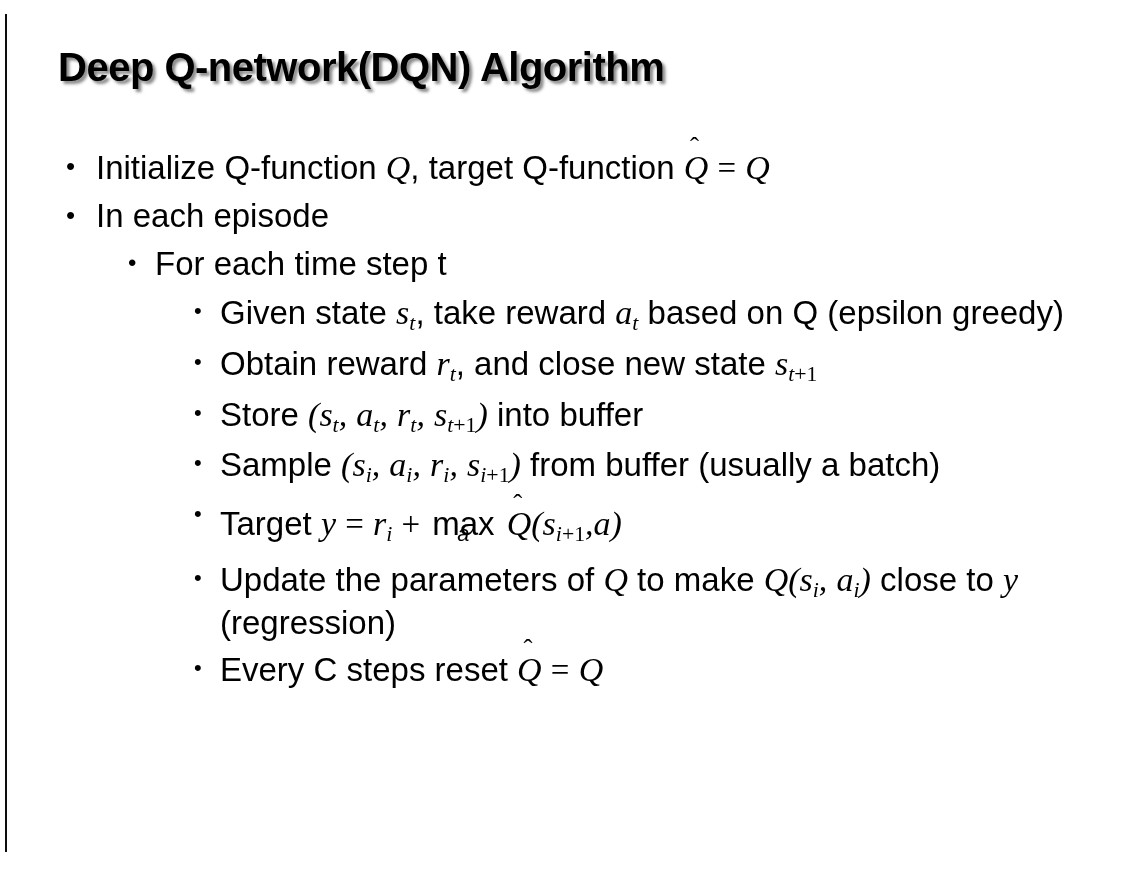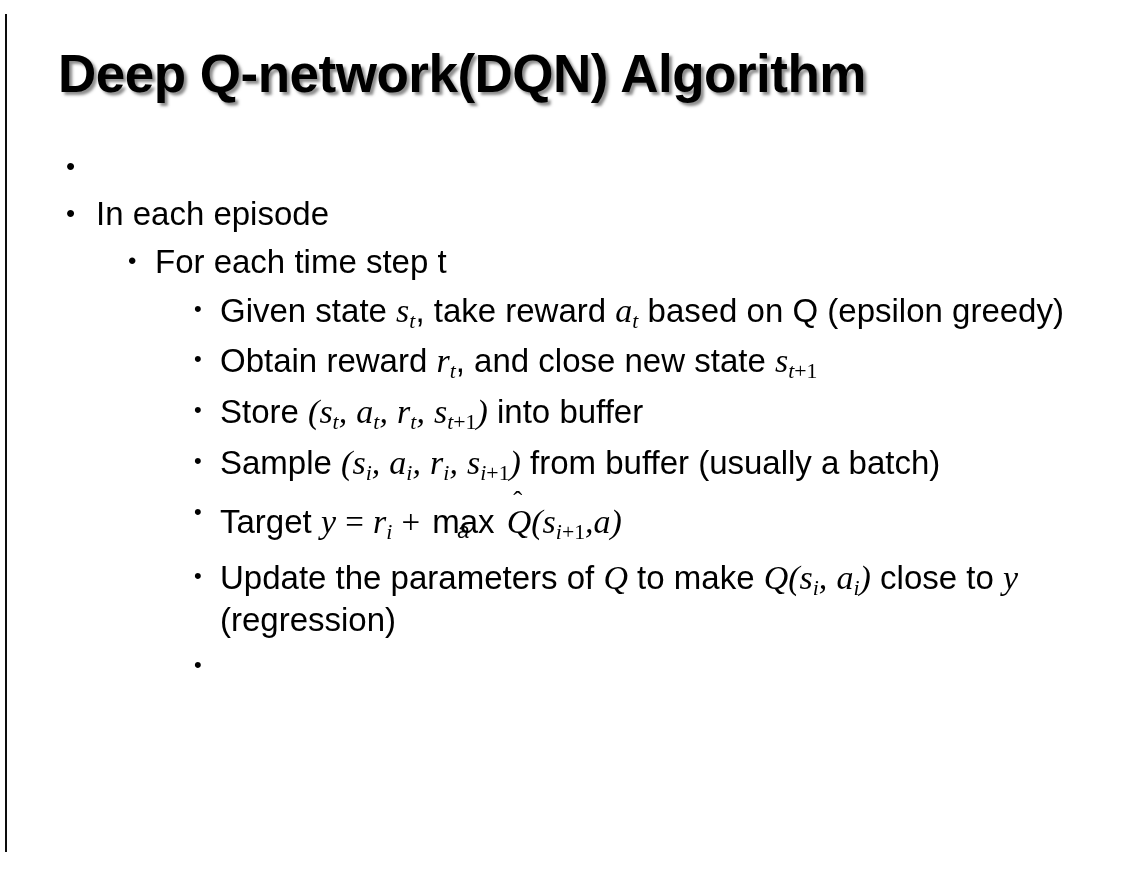--- a/index.html
+++ b/index.html
@@ -31,21 +31,21 @@
     left: 0; top: 0;
     width: 1124px;
     height: 872px;
   }
 
   
   .title {
     position: absolute;
     left: 58px;
     top: 46px;
-    font-size: 53px;
+    font-size: 40px;
     font-weight: bold;
     letter-spacing: -0.5px;
     line-height: 1.05;
     white-space: nowrap;
     text-shadow: 3px 3px 3px rgba(120,120,120,0.85);
   }
 
   
   .body-list {
     position: absolute;
@@ -150,20 +150,21 @@
 <div class="slide">
 
   <div class="edge-rule"></div>
 
   <div class="title">Deep Q-network(DQN) Algorithm</div>
 
   <div class="body-list">
 
     <div class="bullet-row lvl1">
       <span class="marker">•</span>
+      <span class="content"><span>Initialize Q-function </span><span class="m">Q</span><span>, target Q-function </span><span class="nowrap"><span class="hat"><span class="m">Q</span><span class="hat-mark">̂</span></span>&nbsp;<span class="mu">=</span>&nbsp;<span class="m">Q</span></span></span>
     </div>
 
     <div class="bullet-row lvl1">
       <span class="marker">•</span>
       <span class="content">In each episode</span>
     </div>
 
     <div class="bullet-row lvl2">
       <span class="marker">•</span>
       <span class="content">For each time step t</span>
@@ -194,16 +195,17 @@
       <span class="content"><span>Target </span><span class="nowrap"><span class="m">y</span>&nbsp;<span class="mu">=</span>&nbsp;<span class="m">r</span><span class="sub">i</span>&nbsp;<span class="mu">+</span>&nbsp;<span class="maxop"><span>max</span><span class="limit">a</span></span>&nbsp;<span class="hat"><span class="m">Q</span><span class="hat-mark">̂</span></span><span class="m">(</span><span class="m">s</span><span class="sub">i</span><span class="sub-up">+1</span><span class="m">,</span><span class="m">a</span><span class="m">)</span></span></span>
     </div>
 
     <div class="bullet-row lvl3">
       <span class="marker">•</span>
       <span class="content"><span>Update the parameters of </span><span class="m">Q</span><span> to make </span><span class="nowrap"><span class="m">Q</span><span class="m">(</span><span class="m">s</span><span class="sub">i</span><span class="m">,</span>&nbsp;<span class="m">a</span><span class="sub">i</span><span class="m">)</span></span><span> close to </span><span class="m">y</span><span> (regression)</span></span>
     </div>
 
     <div class="bullet-row lvl3">
       <span class="marker">•</span>
+      <span class="content"><span>Every C steps reset </span><span class="nowrap"><span class="hat"><span class="m">Q</span><span class="hat-mark">̂</span></span>&nbsp;<span class="mu">=</span>&nbsp;<span class="m">Q</span></span></span>
     </div>
 
   </div>
 </div>
 
 </body></html>

